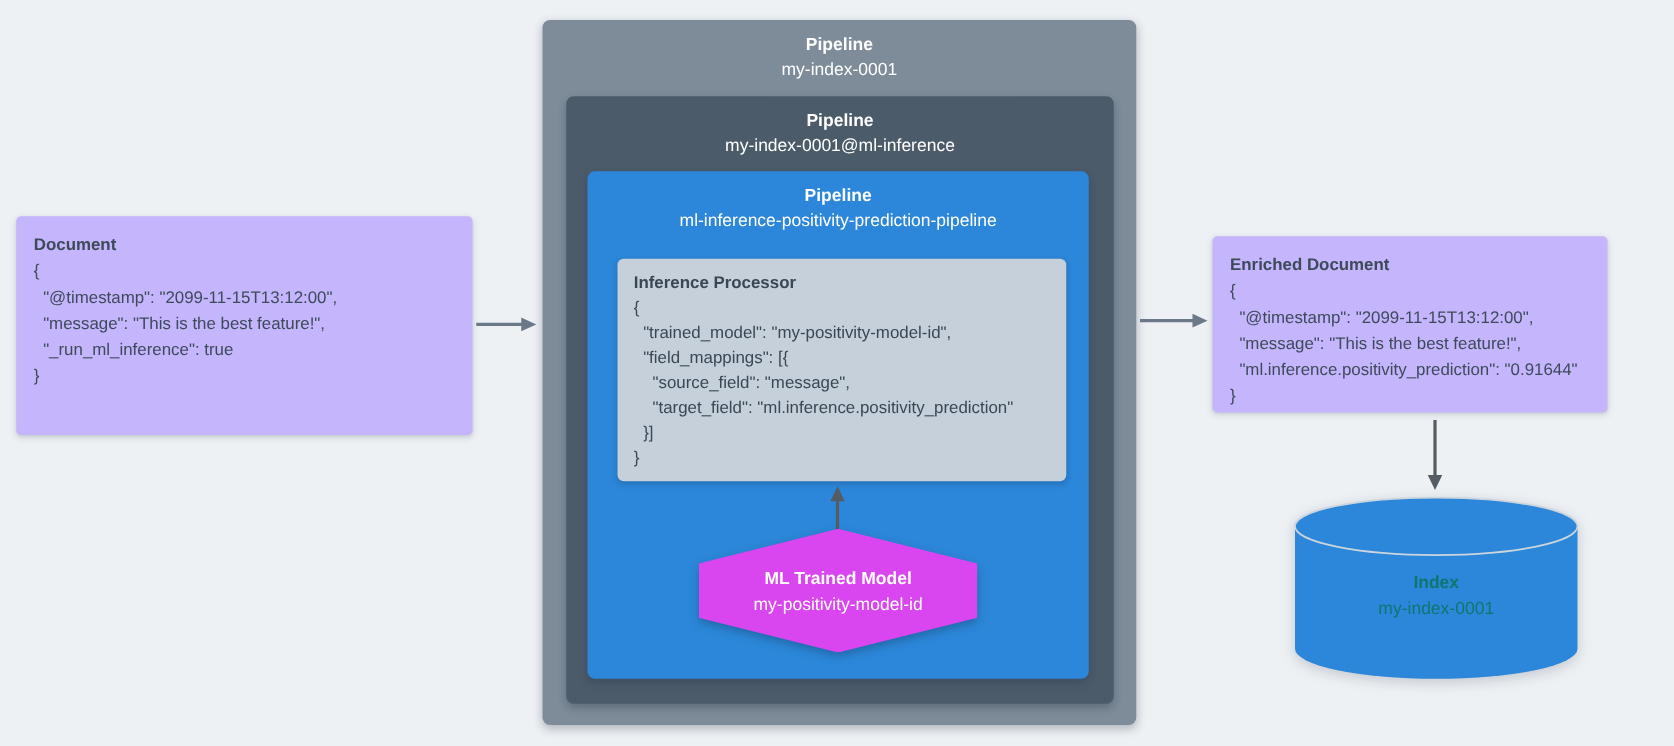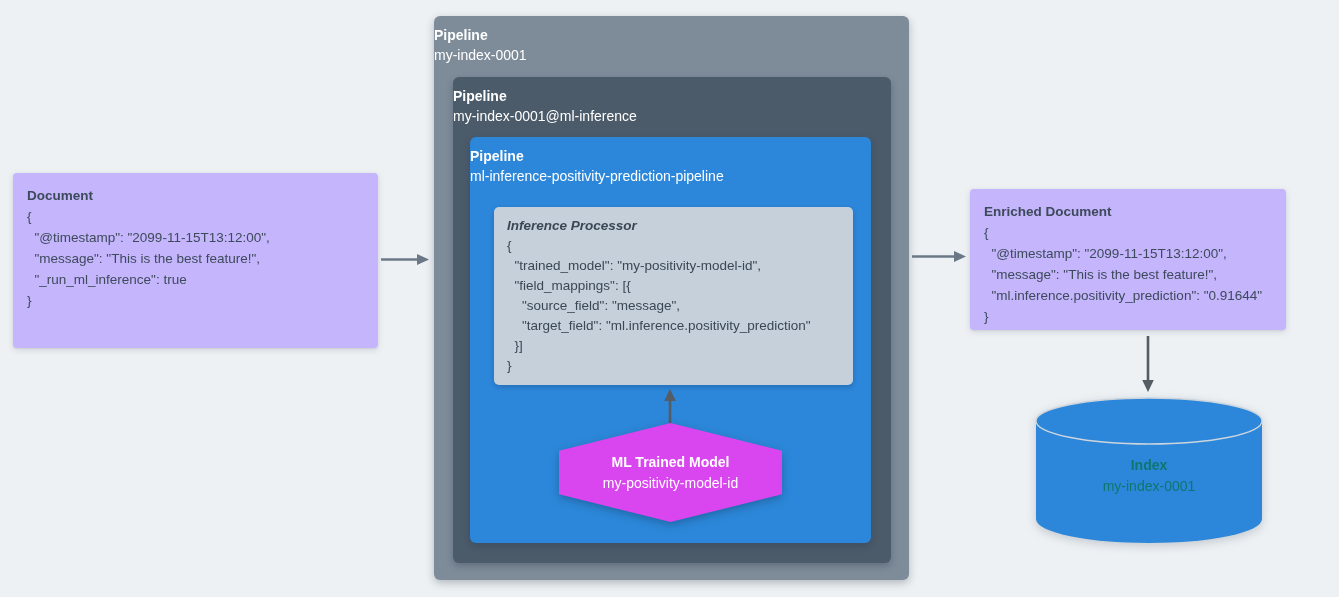--- a/index.html
+++ b/index.html
@@ -53,36 +53,36 @@
   .pipeline-mid {
     left: 19px; top: 61px; width: 438px; height: 486px;
     background: #4c5b6a;
     box-shadow: 0 3px 7px rgba(30,40,55,.30);
   }
   .pipeline-blue {
     left: 17px; top: 60px; width: 401px; height: 406px;
     background: #2c87da;
     box-shadow: 0 3px 7px rgba(25,50,80,.30);
   }
-  .pl-head { padding-top: 9px; text-align: left; color: #ffffff; }
+  .pl-head { padding-top: 9px; text-align: center; color: #ffffff; }
   .pl-type { font-weight: 700; font-size: 14px; line-height: 20px; }
   .pl-name { font-size: 14px; line-height: 20px; }
 
   
   .processor {
     position: absolute;
     left: 24px; top: 70px; width: 359px; height: 178px;
     background: #c5d0da;
     border-radius: 5px;
     box-shadow: 0 2px 5px rgba(20,40,70,.25);
     color: #3b4754;
     padding: 9px 13px;
     box-sizing: border-box;
   }
-  .processor .card-title { font-size: 13.5px; line-height: 20px; font-style: italic; }
+  .processor .card-title { font-size: 13.5px; line-height: 20px; }
   .processor .code-line  { font-size: 13.5px; line-height: 20px; }
 
   
   .hex-wrap {
     position: absolute;
     left: 89px; top: 286px; width: 223px; height: 99px;
     filter: drop-shadow(0 3px 4px rgba(15,45,70,.35));
   }
   .hex {
     width: 100%; height: 100%;

